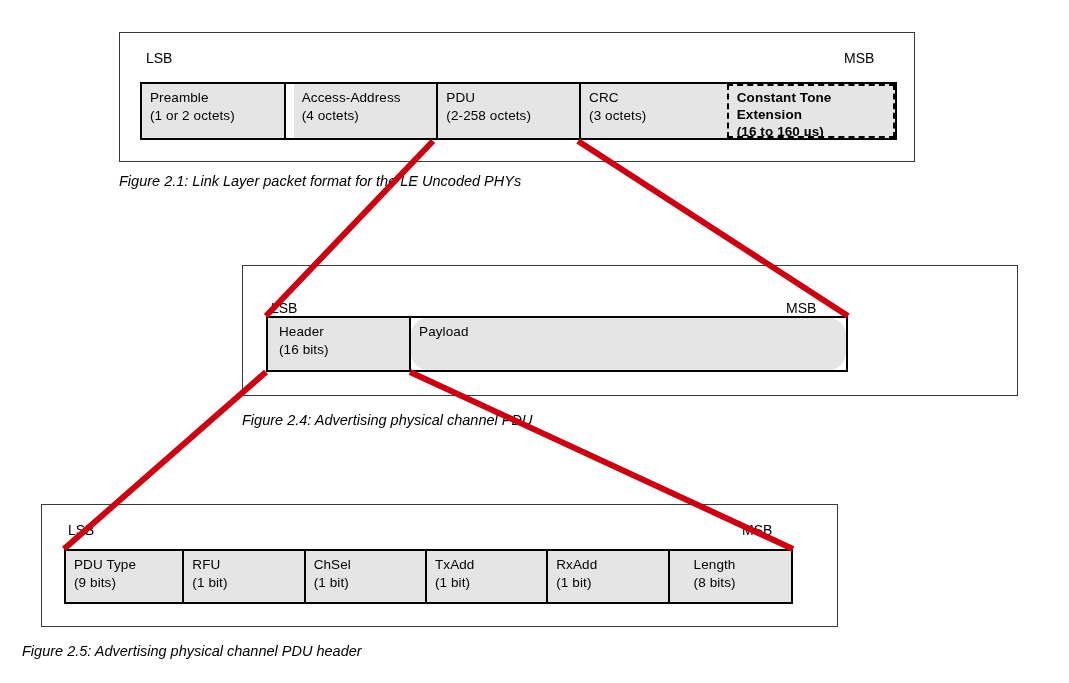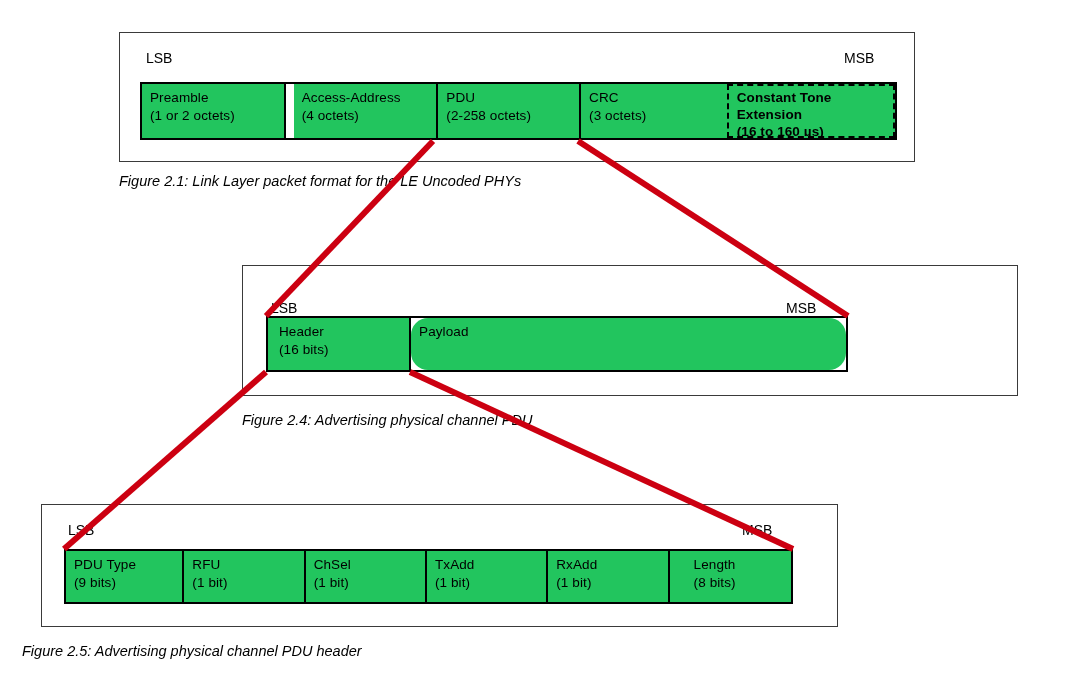--- a/index.html
+++ b/index.html
@@ -46,21 +46,21 @@
     display: flex;
     box-sizing: border-box;
     border: 2px solid #000000;
     background: #ffffff;
     z-index: 2;
   }
   .field-cell {
     box-sizing: border-box;
     border-right: 2px solid #000000;
     padding: 5px 0 0 8px;
-    background: #22c55e;
+    background: #e5e5e5;
     display: block;
     overflow: hidden;
   }
   .field-cell:last-child {
     border-right: none;
   }
   .field-cell.dashed {
     border: 2px dashed #000000;
     border-left: 2px dashed #000000;
     margin-left: -2px;

